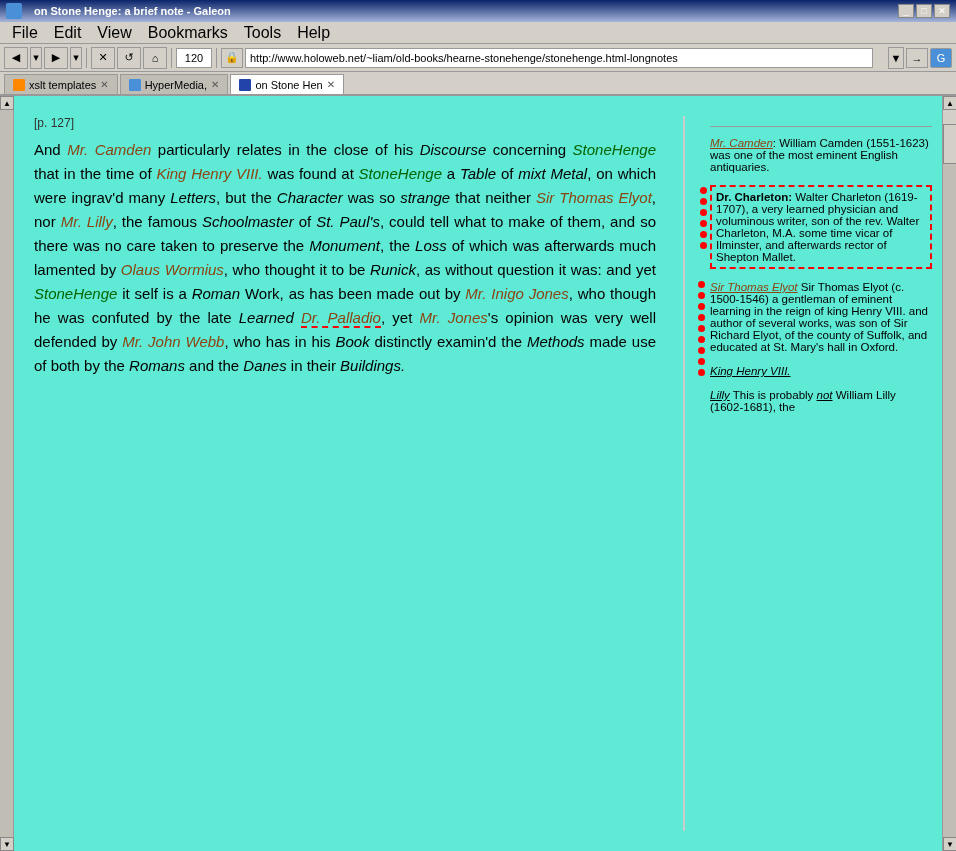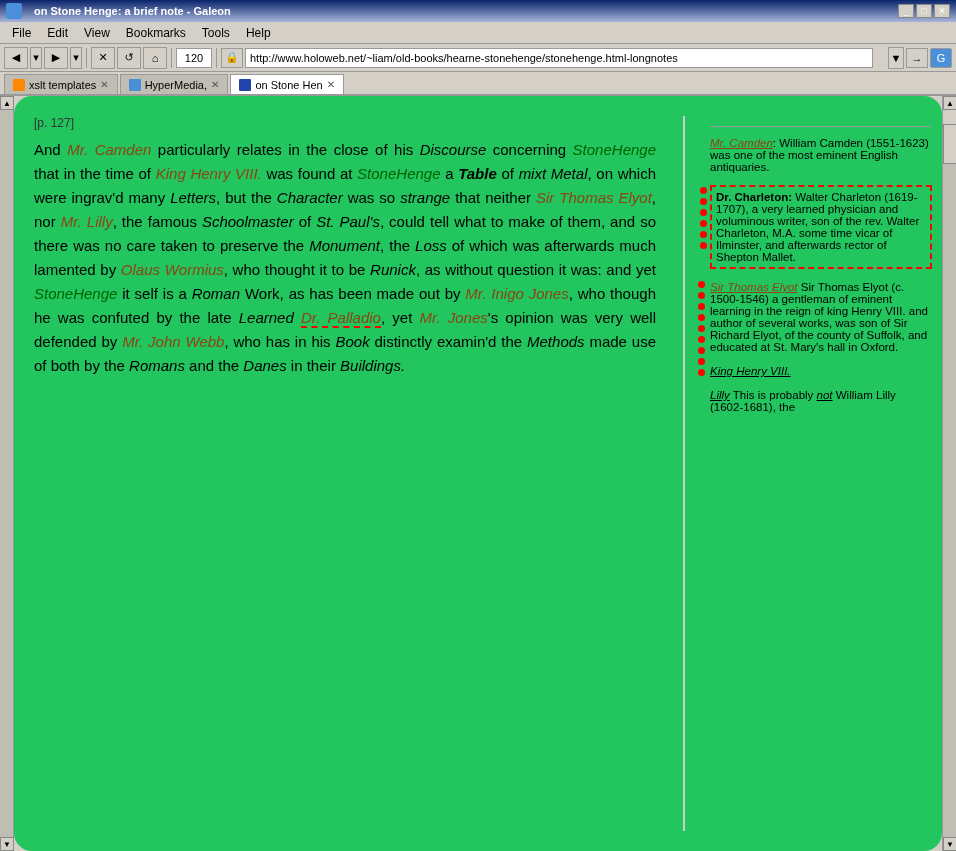--- a/index.html
+++ b/index.html
@@ -32,21 +32,21 @@
     #menubar {
       background: #d4d0c8;
       border-bottom: 1px solid #999;
       display: flex;
       align-items: center;
       padding: 2px 4px;
       height: 22px;
     }
     .menu-item {
       padding: 2px 8px;
-      font-size: 12px;
+      font-size: 16px;
       cursor: pointer;
     }
 
     
     #toolbar {
       background: #d4d0c8;
       border-bottom: 1px solid #999;
       display: flex;
       align-items: center;
       padding: 2px 4px;
@@ -139,26 +139,25 @@
       border: 1px solid #888;
       display: flex; align-items: center; justify-content: center;
       font-size: 8px;
       cursor: pointer;
     }
     .scroll-track { flex: 1; background: #c0bdb5; }
 
     
     #content-area {
       flex: 1;
-      background: #22c55e;
+      background: #5eead4;
       overflow-y: auto;
       padding: 20px 10px 20px 20px;
       display: flex;
       gap: 12px;
-      border-radius: 18px;
     }
 
     
     #main-text {
       flex: 1;
       padding-right: 10px;
     }
 
     #page-marker {
       font-size: 12px;
@@ -168,21 +167,21 @@
 
     #main-paragraph {
       font-size: 15px;
       line-height: 1.6;
       color: #000;
       text-align: justify;
     }
 
     .person-link { color: #8b4513; font-style: italic; text-decoration: none; }
     .highlight-link { color: #006400; font-style: italic; text-decoration: none; }
-    .bold-italic { font-weight: bold; font-style: italic; }
+    .bold-italic { font-weight: normal; font-style: italic; }
     .italic { font-style: italic; }
 
     
     #separator {
       width: 2px;
       background: #ccc;
       margin: 0 5px;
     }
 
     

